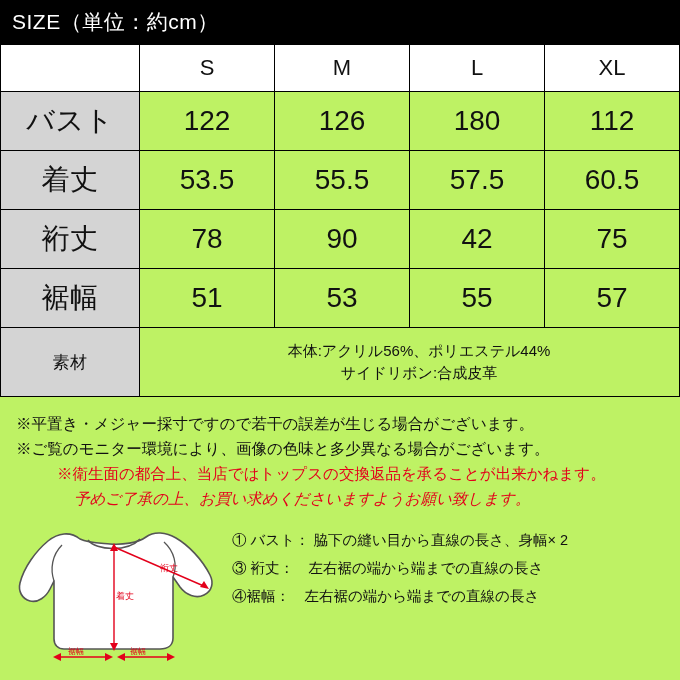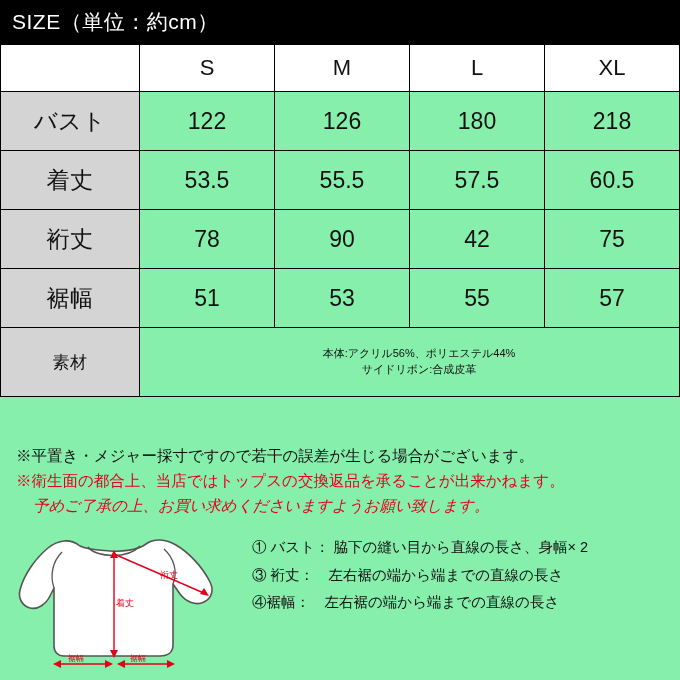--- a/index.html
+++ b/index.html
@@ -11,21 +11,21 @@
     width: 680px;
     height: 680px;
     font-family: "Liberation Sans", sans-serif;
     color: #111111;
     overflow: hidden;
   }
   .page {
     position: relative;
     width: 680px;
     height: 680px;
-    background: #86efac;
+    background: #bef264;
   }
 
   
   .header {
     height: 44px;
     background: #000000;
     color: #ffffff;
     display: flex;
     align-items: center;
     padding-left: 12px;
@@ -55,64 +55,64 @@
   .hdr-row td {
     height: 44px;
     font-size: 22px;
     background: #ffffff;
   }
   .hdr-row td.corner {
     background: #ffffff;
   }
   .data-row td {
     height: 56px;
-    font-size: 23px;
+    font-size: 28px;
     margin-left: 37px;
   }
   .rowlabel {
     background: #d4d4d4;
     font-size: 17px;
     letter-spacing: 0.5px;
   }
   .material-row td {
     height: 66px;
   }
   .material-cell {
     text-align: left;
     padding-left: 20px;
-    font-size: 11px;
+    font-size: 15px;
     line-height: 1.45;
   }
 
   
   .notes {
     padding: 14px 16px 0 16px;
     font-size: 15.5px;
     line-height: 1.62;
   }
-  .note-black { color: #111111; margin-top: 32px; }
-  .note-red { color: #e3001b; }
+  .note-black { color: #111111; }
+  .note-red { color: #e3001b; margin-left: 41px; }
   .note-indent { padding-left: 17px; font-style: italic; }
 
   
   .diagram-area {
     position: relative;
     margin-top: 10px;
     height: 160px;
   }
   .garment {
     position: absolute;
     left: 10px;
     top: 0;
     width: 230px;
     height: 150px;
   }
   .legend {
     position: absolute;
-    left: 252px;
+    left: 232px;
     top: 6px;
     width: 420px;
     font-size: 14.5px;
     line-height: 1.9;
     color: #111111;
   }
   .legend-item {
     white-space: nowrap;
   }
 </style>
@@ -133,21 +133,21 @@
         <td>M</td>
         <td>L</td>
         <td>XL</td>
       </tr>
 
       <tr class="data-row">
         <td class="col-head rowlabel">バスト</td>
         <td>122</td>
         <td>126</td>
         <td>180</td>
-        <td>218</td>
+        <td>112</td>
       </tr>
 
       <tr class="data-row">
         <td class="col-head rowlabel">着丈</td>
         <td>53.5</td>
         <td>55.5</td>
         <td>57.5</td>
         <td>60.5</td>
       </tr>
 
@@ -172,20 +172,21 @@
         <td class="material-cell" colspan="4">
           <div>本体:アクリル56%、ポリエステル44%</div>
           <div>サイドリボン:合成皮革</div>
         </td>
       </tr>
     </tbody>
   </table>
 
   <div class="notes">
     <div class="note-black">※平置き・メジャー採寸ですので若干の誤差が生じる場合がございます。</div>
+    <div class="note-black">※ご覧のモニター環境により、画像の色味と多少異なる場合がございます。</div>
     <div class="note-red">※衛生面の都合上、当店ではトップスの交換返品を承ることが出来かねます。</div>
     <div class="note-red note-indent">予めご了承の上、お買い求めくださいますようお願い致します。</div>
   </div>
 
   <div class="diagram-area">
 
     <svg class="garment" viewBox="0 0 230 150">
 
       <path d="M70,18 C60,10 48,12 38,20 C26,30 14,46 10,62 C8,70 12,78 20,80
                C28,82 36,76 40,68 L44,60 L44,118 C44,124 48,128 54,128

